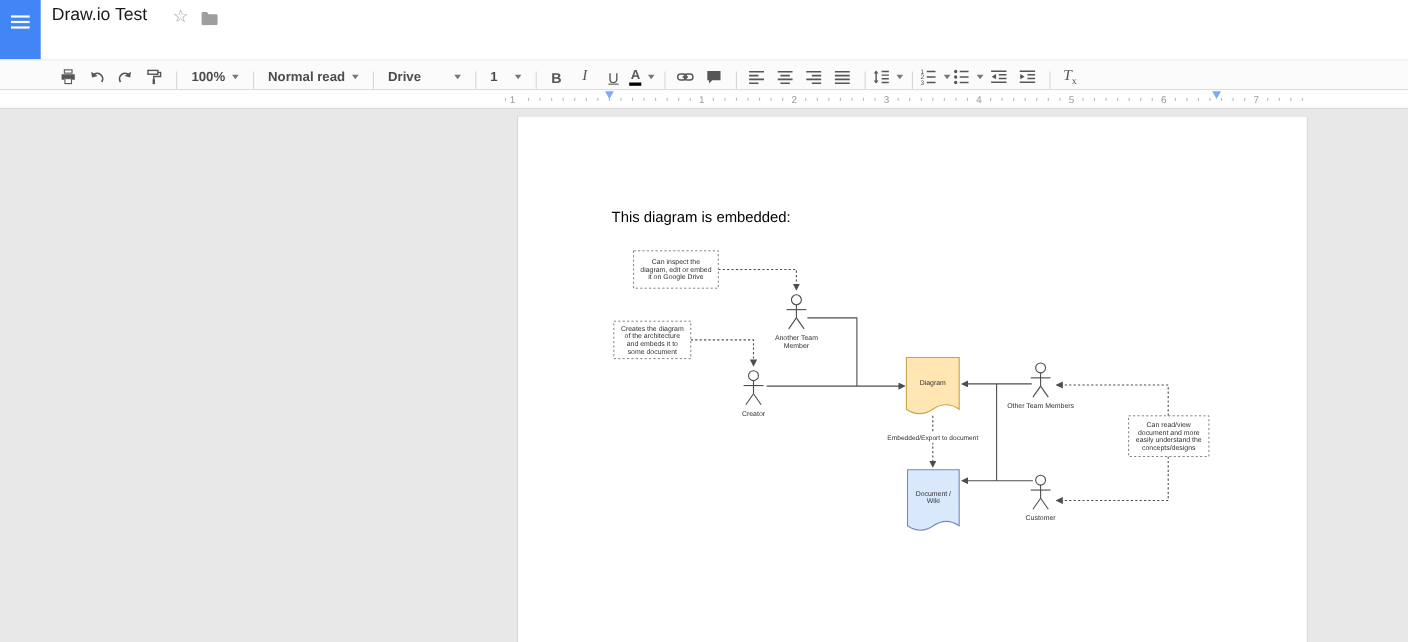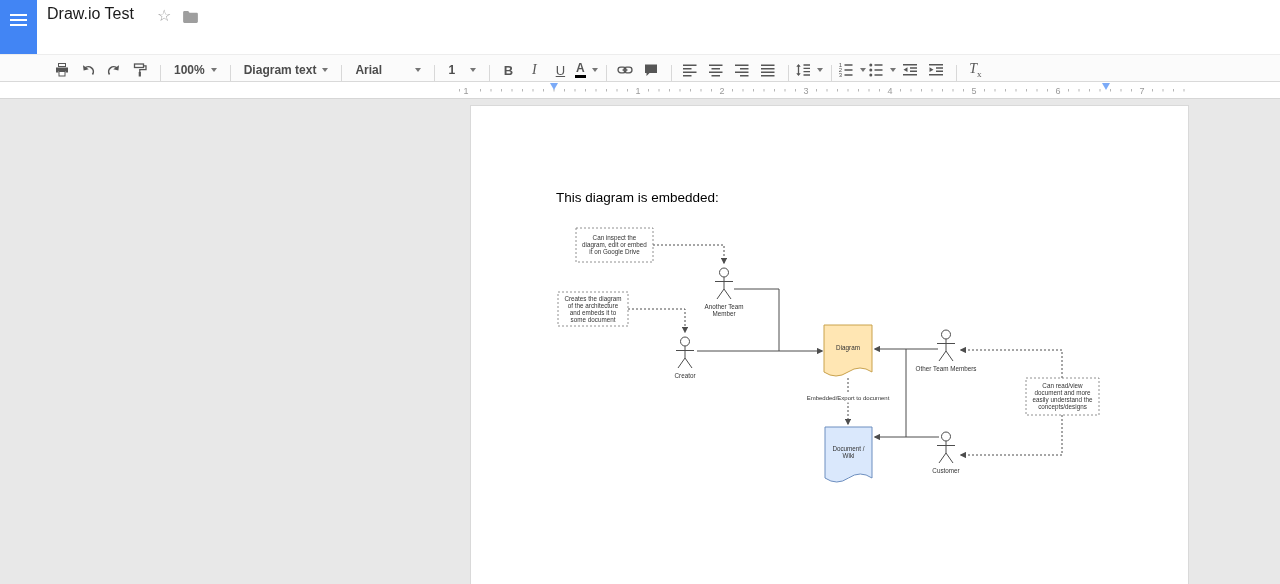--- a/index.html
+++ b/index.html
@@ -104,28 +104,28 @@
   <div class="tb-sep"></div>
 
   <div class="tb-drop">
     <span>100%</span>
     <span class="caret"></span>
   </div>
 
   <div class="tb-sep"></div>
 
   <div class="tb-drop">
-    <span>Diagram text</span>
+    <span>Normal read</span>
     <span class="caret"></span>
   </div>
 
   <div class="tb-sep"></div>
 
   <div class="tb-drop font">
-    <span>Arial</span>
+    <span>Drive</span>
     <span class="caret"></span>
   </div>
 
   <div class="tb-sep"></div>
 
   <div class="tb-drop size">
     <span>1</span>
     <span class="caret"></span>
   </div>
 

